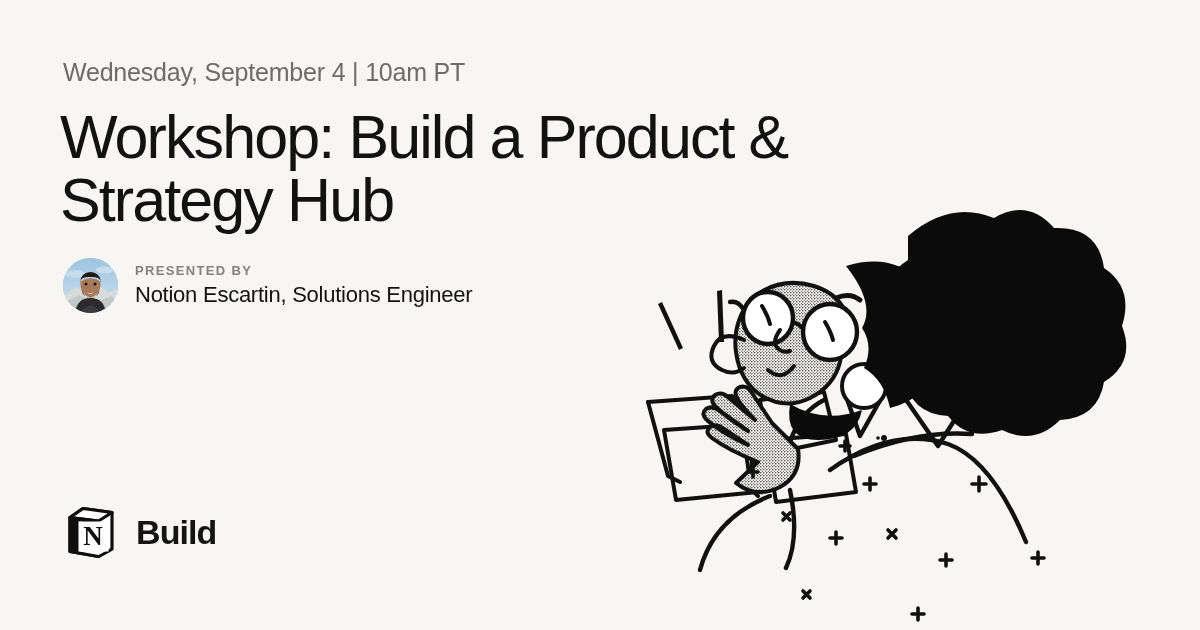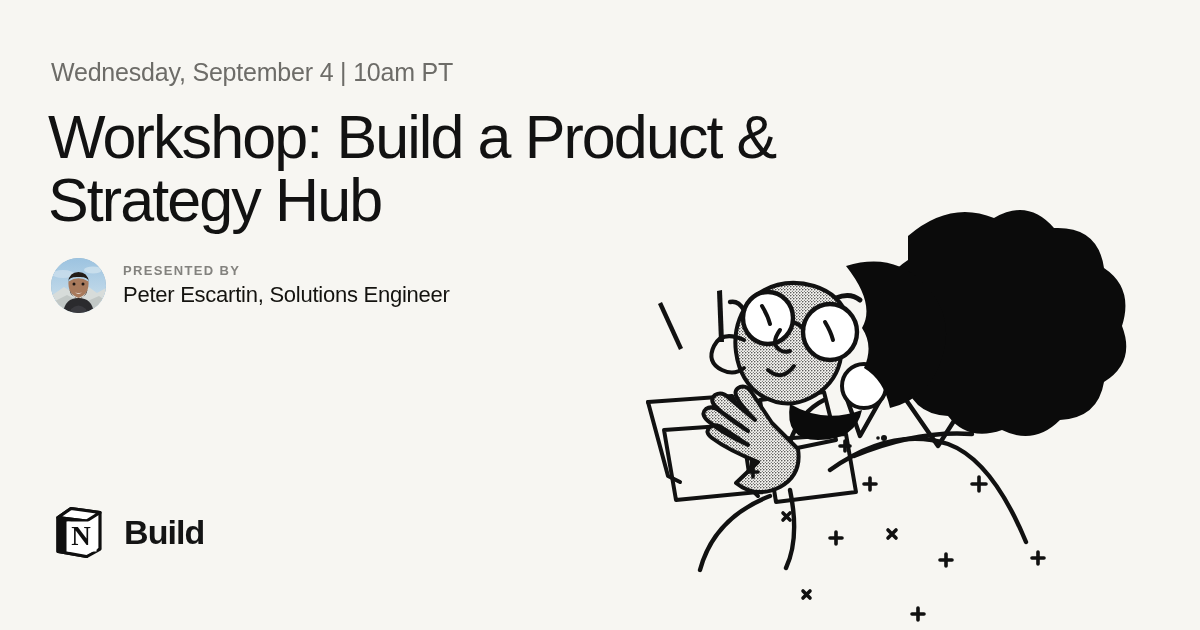--- a/index.html
+++ b/index.html
@@ -21,21 +21,21 @@
     position: relative;
     width: 1200px;
     height: 630px;
     background: #F7F6F2;
     overflow: hidden;
   }
 
   
   .content {
     position: absolute;
-    left: 51px;
+    left: 63px;
     top: 0;
     width: 700px;
     height: 540px;
   }
 
   .event-date {
     position: absolute;
     top: 58px;
     left: 0;
     font-size: 25px;
@@ -171,21 +171,21 @@
             <path d="M18.5 31.5 q3 8.5 9 10 q6-1.5 9-10 q-.5 7 -9 9.5 q-8.5 -2.5 -9 -9.5 Z" fill="#4A372B"></path>
             <ellipse cx="23" cy="26" rx="1.5" ry="1.6" fill="#1C1512"></ellipse>
             <ellipse cx="32" cy="26" rx="1.5" ry="1.6" fill="#1C1512"></ellipse>
             <path d="M24 34 q3.5 2.5 7 0 q-3.5 4 -7 0 Z" fill="#F4EDE8"></path>
           </g>
         </svg>
       </div>
 
       <div class="presenter-text">
         <div class="presented-by">PRESENTED BY</div>
-        <div class="presenter-name">Peter Escartin, Solutions Engineer</div>
+        <div class="presenter-name">Notion Escartin, Solutions Engineer</div>
       </div>
 
     </div>
 
     <div class="brand">
 
       <svg class="brand-mark" viewBox="0 0 56 56" aria-hidden="true">
         <path d="M7 13.5 L20 4.5 L49 8.5 L49 45 L35.5 52.5 L7 47.5 Z" fill="#FFFFFF" stroke="#0F0F0F" stroke-width="3.2" stroke-linejoin="round"></path>
         <path d="M7 13.5 L20 4.5 L49 8.5 L35.5 17 Z" fill="#FFFFFF" stroke="#0F0F0F" stroke-width="3.2" stroke-linejoin="round"></path>
         <path d="M7 13.5 L35.5 17 L35.5 52.5 L7 47.5 Z" fill="#0F0F0F" stroke="#0F0F0F" stroke-width="3.2" stroke-linejoin="round"></path>

